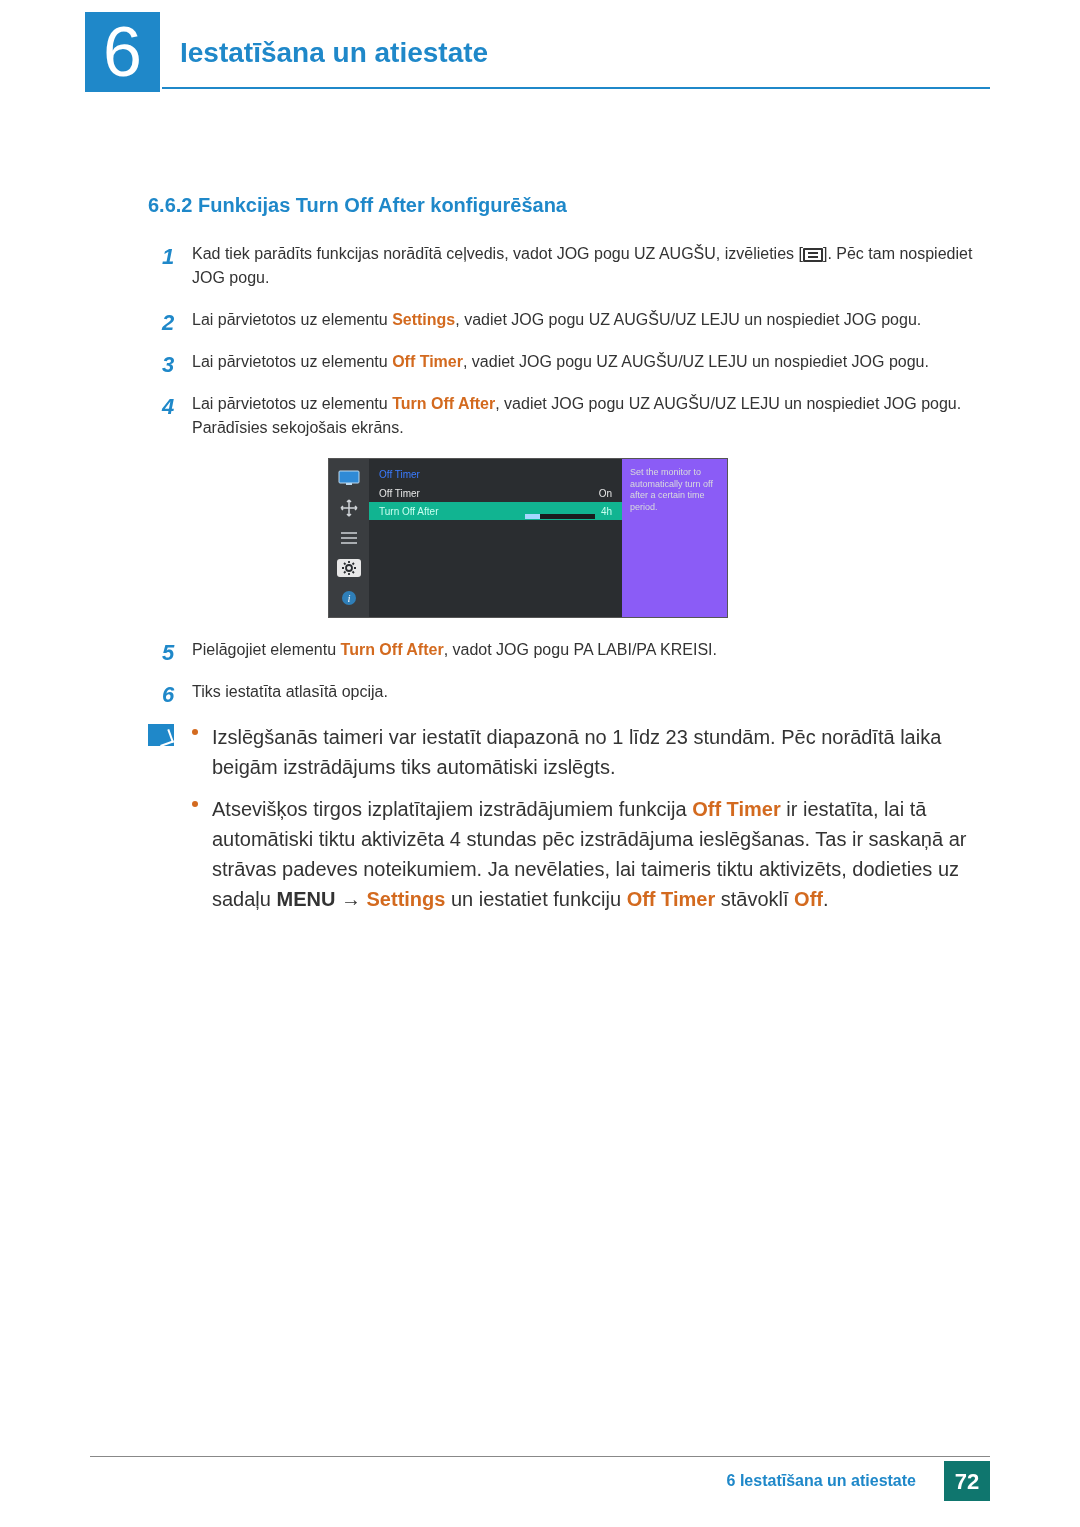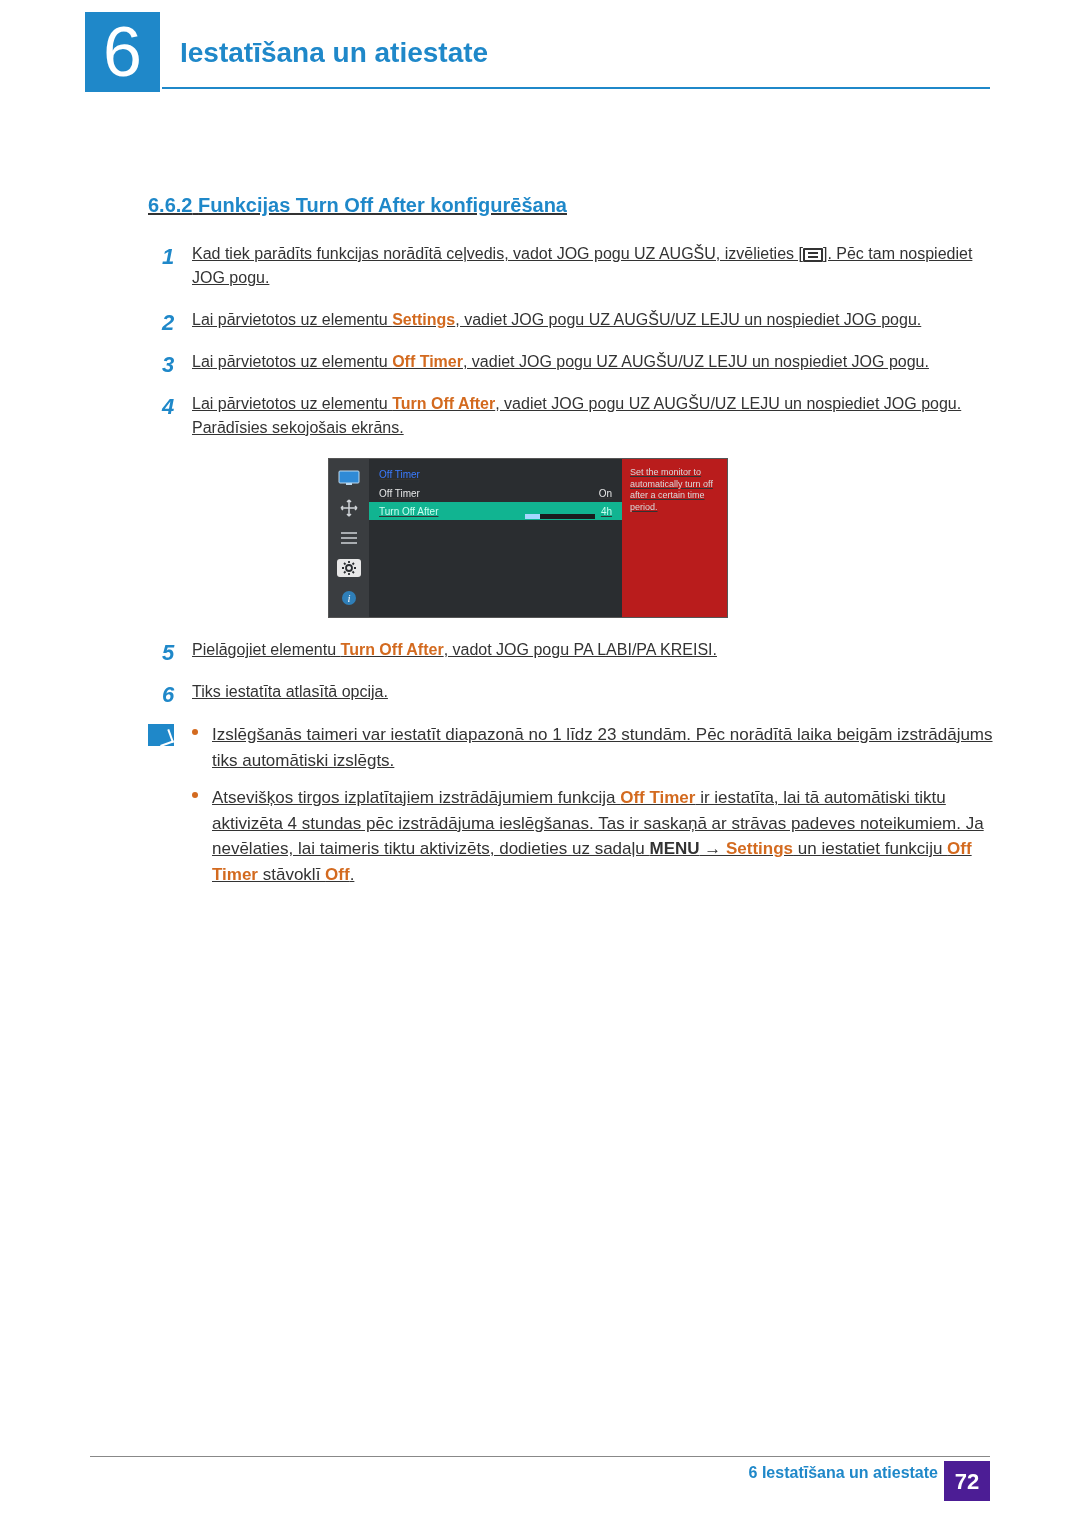--- a/index.html
+++ b/index.html
@@ -39,21 +39,20 @@
     left: 162px;
     right: 90px;
     height: 2px;
     background: #1f88c9;
   }
   .content {
     position: absolute;
     top: 190px;
     left: 148px;
     right: 79px;
-    text-decoration: underline;
   }
   .section-heading {
     color: #1f88c9;
     font-size: 20px;
     font-weight: bold;
     margin-bottom: 22px;
   }
   ol.steps { list-style: none; margin-left: 0; }
   ol.steps > li { position: relative; padding-left: 44px; margin-bottom: 18px; }
   ol.steps > li .num {
@@ -108,21 +107,21 @@
     padding: 2px 10px;
     height: 18px;
     align-items: center;
   }
   .osd-item.selected { background: #11b491; color: #c8fff0; }
   .slider-track {
     display:inline-block; width:70px; height:5px; background:#1a1c1e; position:relative; margin-right:6px;
   }
   .slider-fill { position:absolute; left:0; top:0; bottom:0; width:22%; background:#a7d7ff; }
   .osd-tip {
-    width: 105px; background:#b91c1c;
+    width: 105px; background:#8b5cf6;
     padding: 8px;
     font-size: 9px;
     color: #d9dbdd;
     line-height: 1.3;
   }
   
   .info-row { display:flex; margin-top:4px; }
   .info-icon {
     width: 26px; height: 22px;
     background: #1f88c9;
@@ -134,35 +133,35 @@
   .info-icon::after {
     content: "";
     position:absolute;
     right:2px; bottom:1px;
     width:12px; height:12px;
     border-right:2px solid #fff;
     border-bottom:2px solid #fff;
     transform: rotate(-20deg);
   }
   ul.info-list { list-style:none; flex:1; }
-  ul.info-list li { position:relative; padding-left:20px; margin-bottom:12px; font-size:17px; }
+  ul.info-list li { position:relative; padding-left:20px; margin-bottom:12px; font-size:20px; }
   ul.info-list li .bul { position:absolute; left:0; top:7px; width:6px; height:6px; background:#d36a1f; border-radius:50%; }
   .arrow { font-family: Arial; }
   
   .footer {
     position:absolute;
     bottom: 26px;
     right: 90px;
     display:flex;
-    align-items:flex-start;
-    gap: 6px;
+    align-items:center;
+    gap: 28px;
   }
   .footer-text { color:#1f88c9; font-weight:bold; font-size:16px; }
   .footer-page {
-    background:#4c1d95; color:#fff;
+    background:#0f766e; color:#fff;
     width:46px; height:40px;
     display:flex; align-items:center; justify-content:center;
     font-size:22px; font-weight:bold;
   }
   .footer-rule {
     position:absolute;
     bottom:70px;
     left:90px; right:90px;
     height:1px;
     background:#888;

